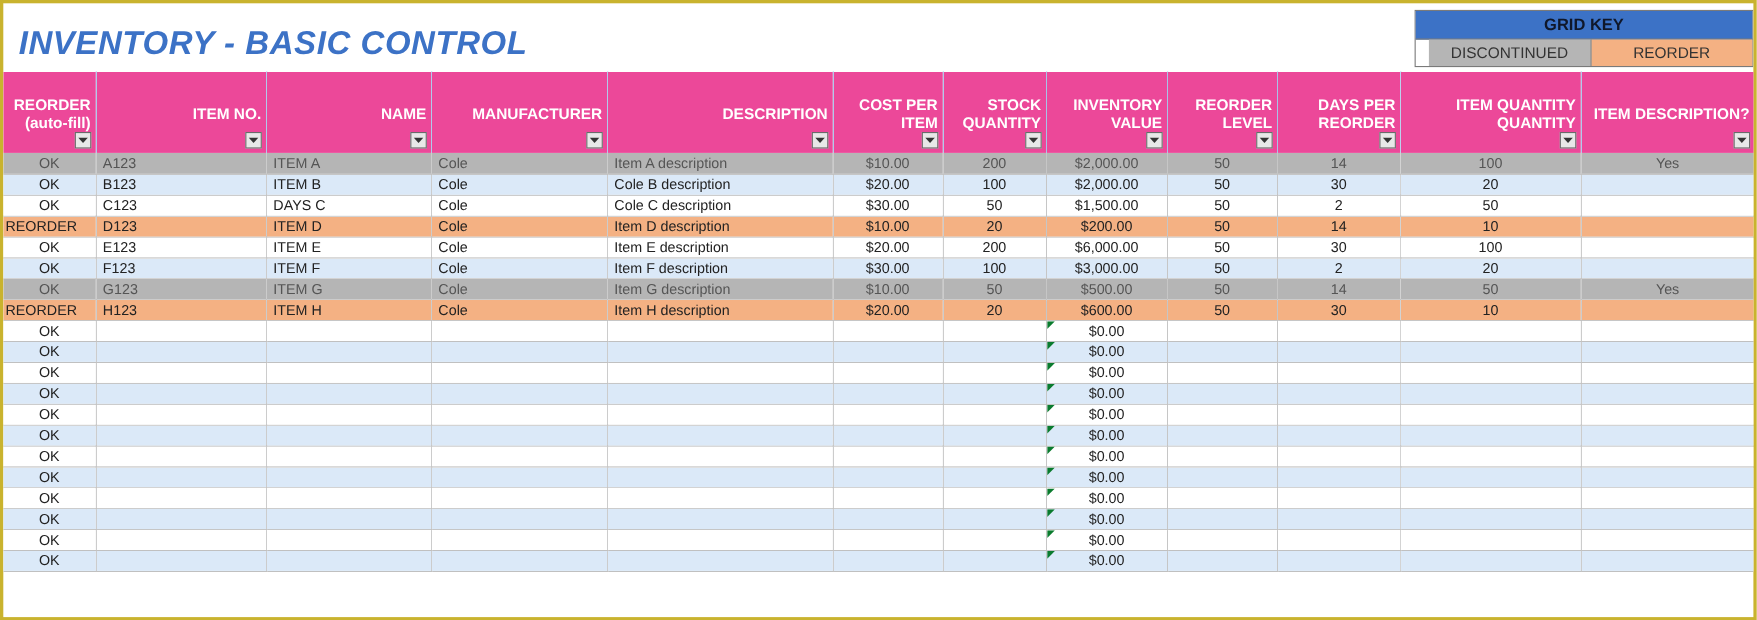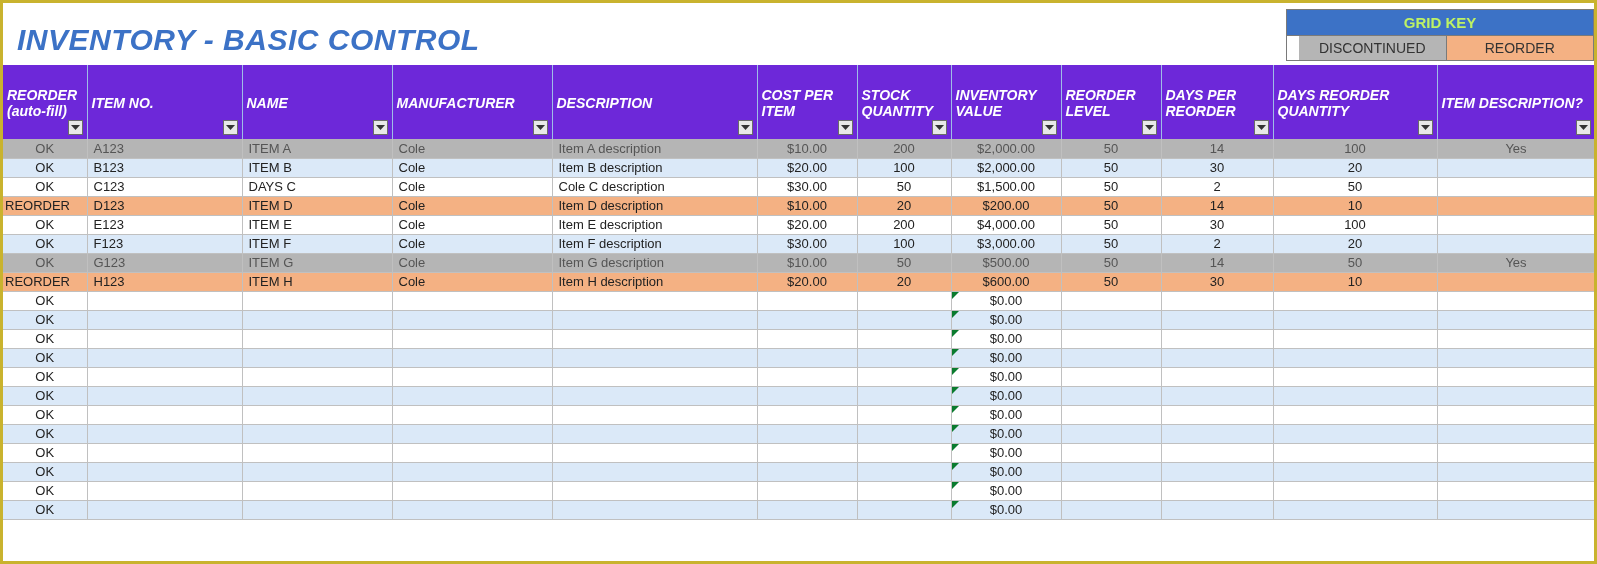--- a/index.html
+++ b/index.html
@@ -27,21 +27,21 @@
     letter-spacing: 0.5px;
     padding-top: 14px;
   }
   .gridkey {
     width: 308px;
     border: 1px solid #7a7a7a;
     margin-right: 0;
   }
   .gridkey-head {
     background: #3c72c6;
-    color: #bef264;
+    color: #0f172a;
     font-weight: bold;
     text-align: center;
     padding: 4px 0;
     font-size: 15px;
     border-bottom: 1px solid #7a7a7a;
   }
   .gridkey-row { display: flex; margin-left: 12px; }
   .gridkey-cell {
     flex: 1;
     text-align: center;
@@ -51,31 +51,30 @@
   }
   .gk-disc { background: #b5b5b5; border-right: 1px solid #7a7a7a; }
   .gk-reord { background: #f4b183; }
 
   table {
     border-collapse: collapse;
     width: 100%;
     table-layout: fixed;
   }
   th {
-    background: #6d28d9;
+    background: #ec4899;
     color: #fff;
     font-weight: bold;
     font-size: 14px;
-    text-align: left;
+    text-align: right;
     vertical-align: middle;
     padding: 6px 4px 4px 4px;
     border-right: 1px solid #9fbce6;
     position: relative;
     height: 74px;
-    font-style: italic;
   }
   th .filter {
     position: absolute;
     right: 4px;
     bottom: 4px;
     width: 15px;
     height: 15px;
     background: #e8e8e8;
     border: 1px solid #6a6a6a;
     display: flex;
@@ -195,21 +194,21 @@
         <th><span>REORDER LEVEL</span><span class="filter">
             <svg width="9" height="5" viewBox="0 0 9 5">
               <polygon points="0,0 9,0 4.5,5" fill="#333"></polygon>
             </svg>
           </span></th>
         <th><span>DAYS PER REORDER</span><span class="filter">
             <svg width="9" height="5" viewBox="0 0 9 5">
               <polygon points="0,0 9,0 4.5,5" fill="#333"></polygon>
             </svg>
           </span></th>
-        <th><span>DAYS REORDER QUANTITY</span><span class="filter">
+        <th><span>ITEM QUANTITY QUANTITY</span><span class="filter">
             <svg width="9" height="5" viewBox="0 0 9 5">
               <polygon points="0,0 9,0 4.5,5" fill="#333"></polygon>
             </svg>
           </span></th>
         <th><span>ITEM DESCRIPTION?</span><span class="filter">
             <svg width="9" height="5" viewBox="0 0 9 5">
               <polygon points="0,0 9,0 4.5,5" fill="#333"></polygon>
             </svg>
           </span></th>
       </tr>
@@ -227,21 +226,21 @@
         <td class="center">50</td>
         <td class="center">14</td>
         <td class="center">100</td>
         <td class="center">Yes</td>
       </tr>
       <tr class="band">
         <td class="center">OK</td>
         <td class="left">B123</td>
         <td class="left">ITEM B</td>
         <td class="left">Cole</td>
-        <td class="left">Item B description</td>
+        <td class="left">Cole B description</td>
         <td class="right">$20.00</td>
         <td class="center">100</td>
         <td class="right">$2,000.00</td>
         <td class="center">50</td>
         <td class="center">30</td>
         <td class="center">20</td>
         <td class="center"></td>
       </tr>
       <tr class="plain">
         <td class="center">OK</td>
@@ -272,21 +271,21 @@
         <td class="center"></td>
       </tr>
       <tr class="plain">
         <td class="center">OK</td>
         <td class="left">E123</td>
         <td class="left">ITEM E</td>
         <td class="left">Cole</td>
         <td class="left">Item E description</td>
         <td class="right">$20.00</td>
         <td class="center">200</td>
-        <td class="right">$4,000.00</td>
+        <td class="right">$6,000.00</td>
         <td class="center">50</td>
         <td class="center">30</td>
         <td class="center">100</td>
         <td class="center"></td>
       </tr>
       <tr class="band">
         <td class="center">OK</td>
         <td class="left">F123</td>
         <td class="left">ITEM F</td>
         <td class="left">Cole</td>

